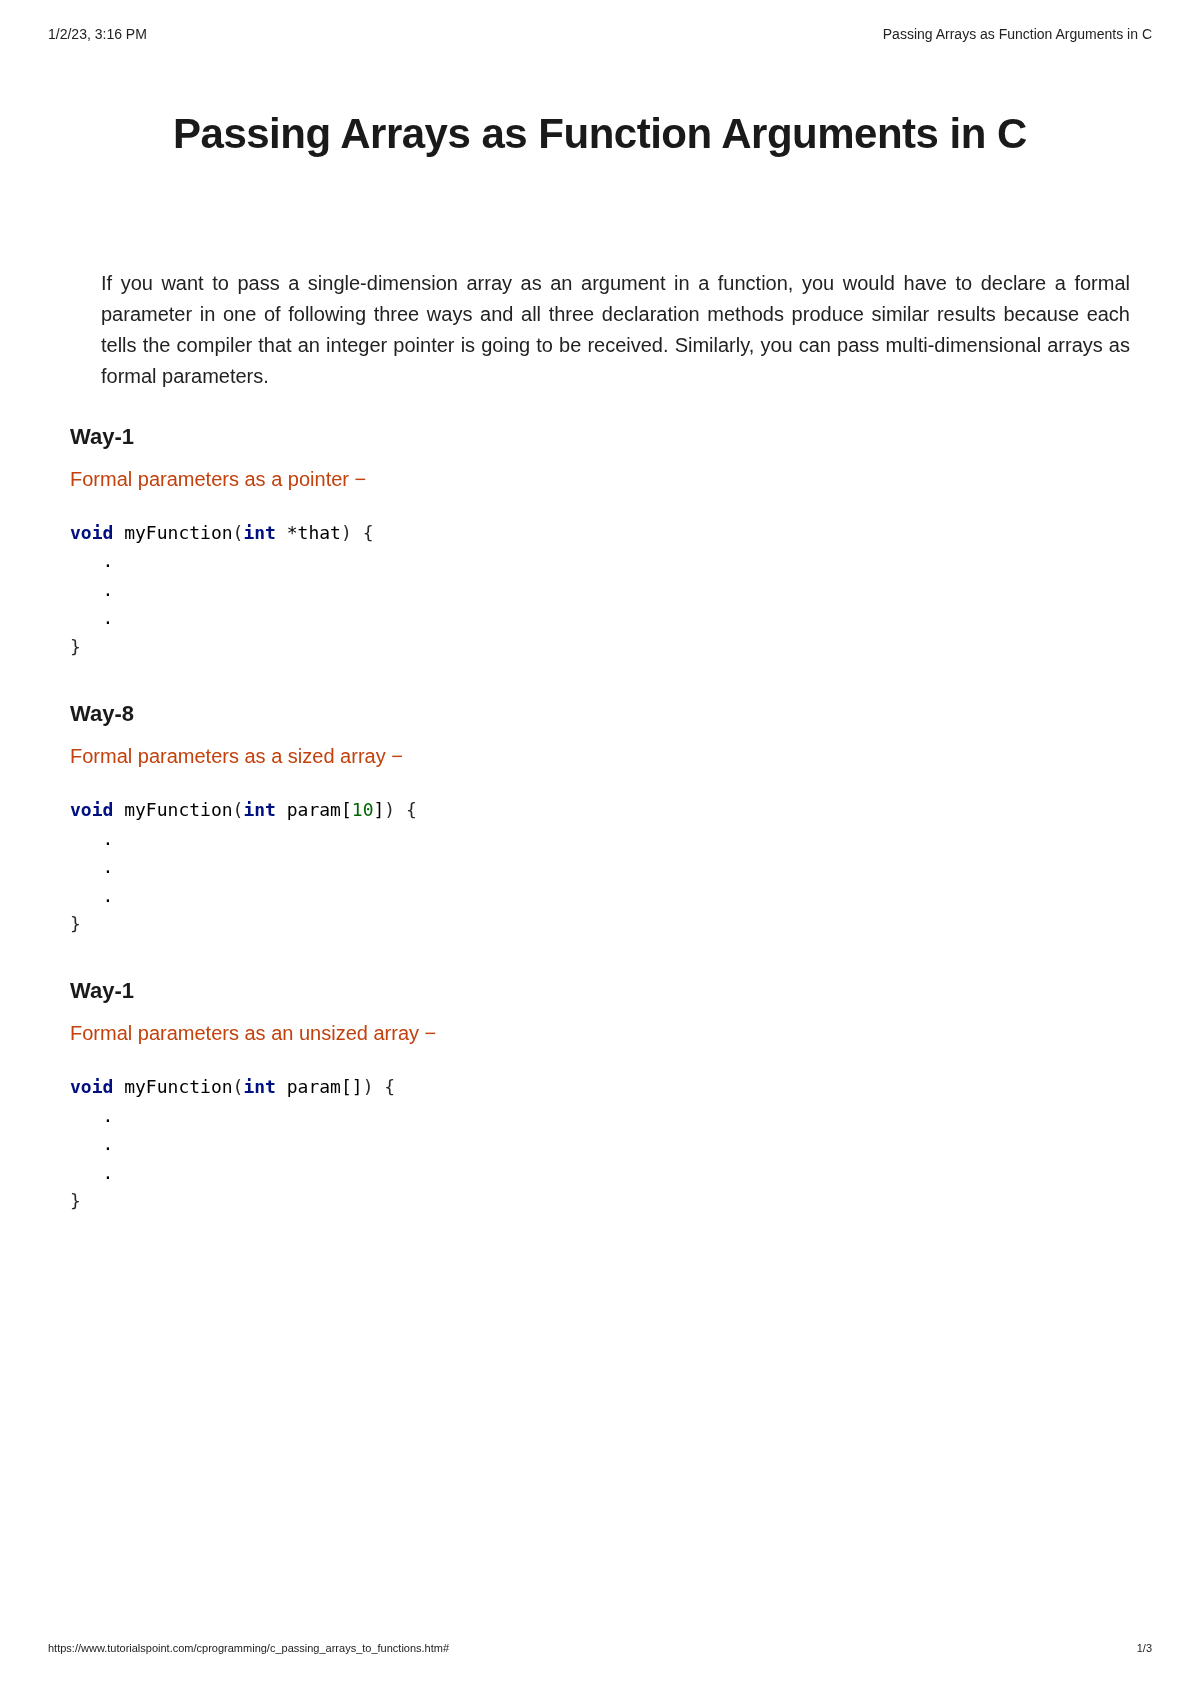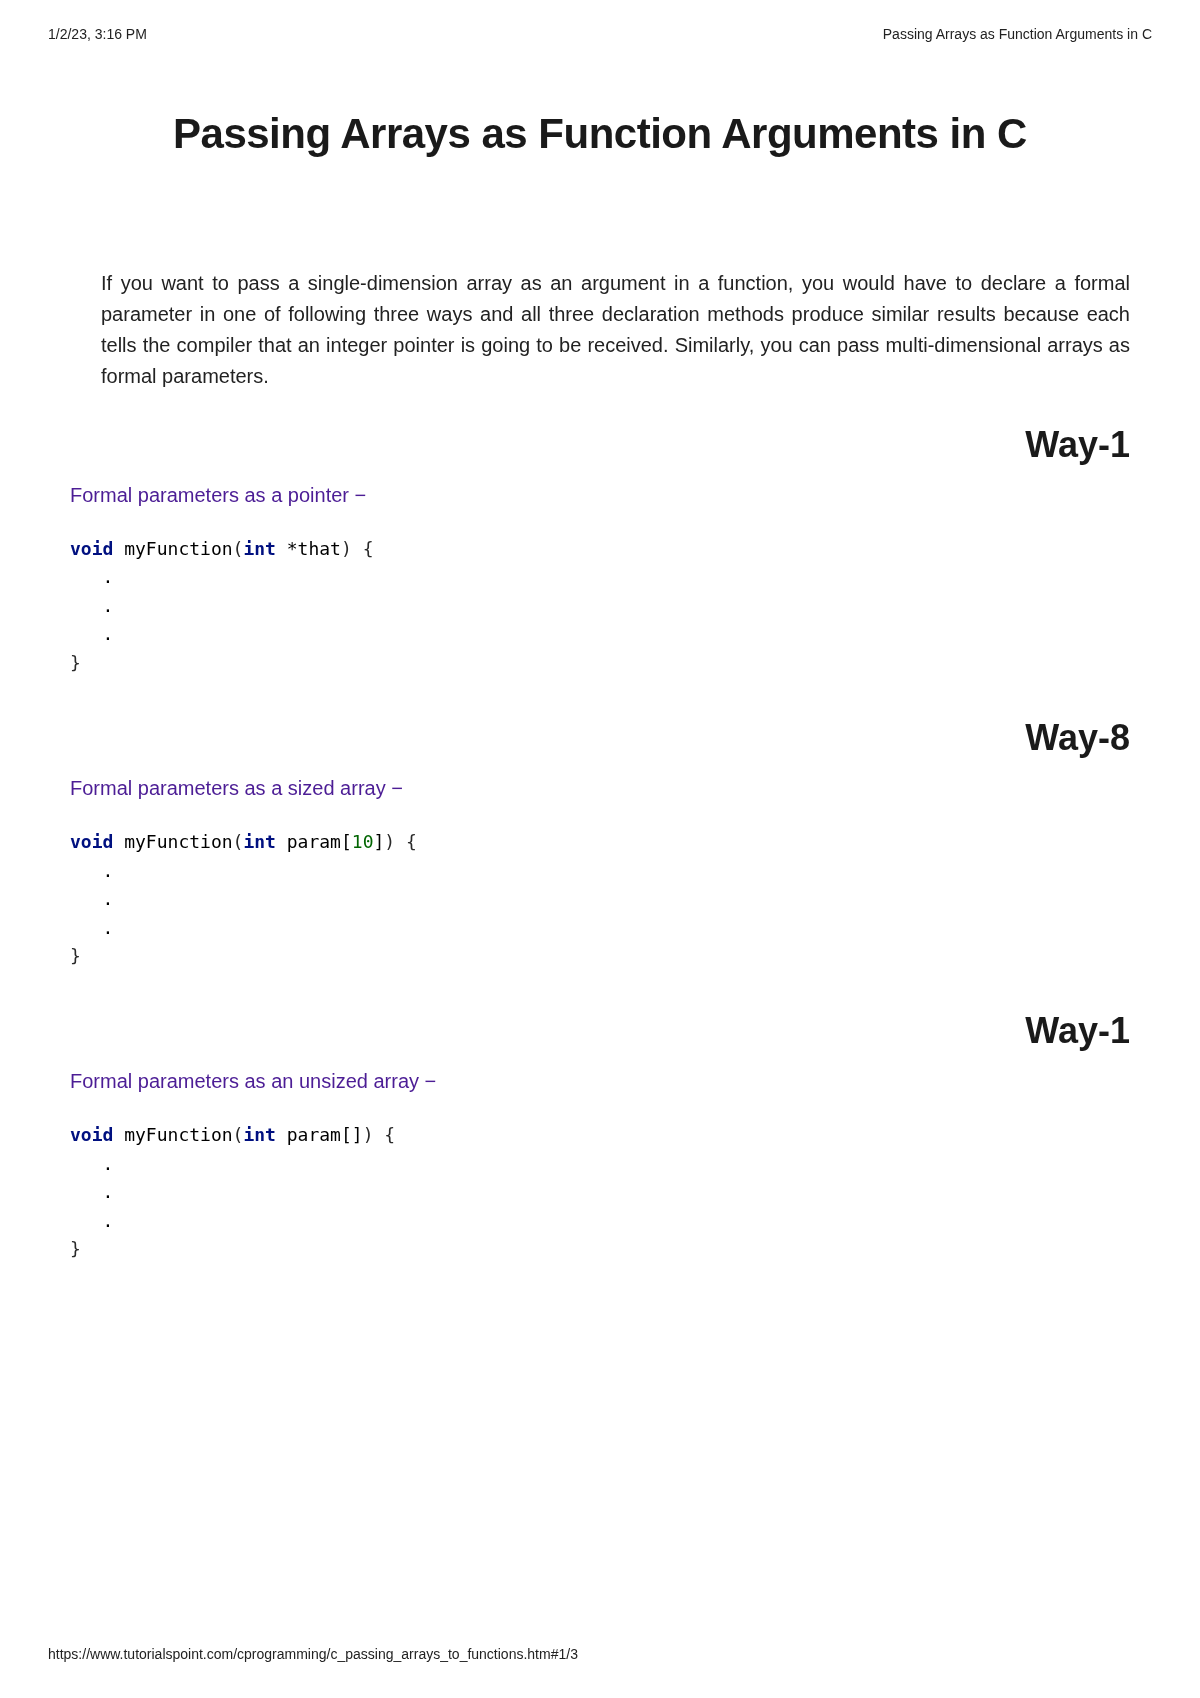--- a/index.html
+++ b/index.html
@@ -20,25 +20,26 @@
     top: 26px;
     left: 48px;
     right: 48px;
     display: flex;
     justify-content: space-between;
     font-size: 14px;
     color: #222;
   }
   .print-footer {
     position: absolute;
-    bottom: 36px;
+    bottom: 44px;
     left: 48px;
     right: 48px;
     display: flex;
-    font-size: 14px;
+    justify-content: space-between;
+    font-size: 11px;
     color: #222;
   }
   .content {
     position: absolute;
     top: 90px;
     left: 70px;
     right: 70px;
   }
   h1.page-title {
     font-size: 42px;
@@ -51,31 +52,30 @@
   }
   p.intro {
     font-size: 20px;
     line-height: 1.55;
     text-align: justify;
     margin-bottom: 32px;
     color: #222;
     margin-left: 31px;
   }
   h2.way-heading {
-    font-size: 36px;
+    font-size: 22px;
     font-weight: 700;
     margin-top: 20px;
     margin-bottom: 18px;
     color: #1a1a1a;
-    text-align: right;
   }
   p.way-desc {
     font-size: 20px;
     margin-bottom: 28px;
-    color: #4c1d95;
+    color: #c2410c;
   }
   pre.code-block {
     font-family: "Menlo", "Consolas", "DejaVu Sans Mono", monospace;
     font-size: 18px;
     line-height: 1.58;
     margin: 0 0 40px 0;
     white-space: pre;
     color: #000;
   }
   .kw   { color: #001080; font-weight: 700; }  

